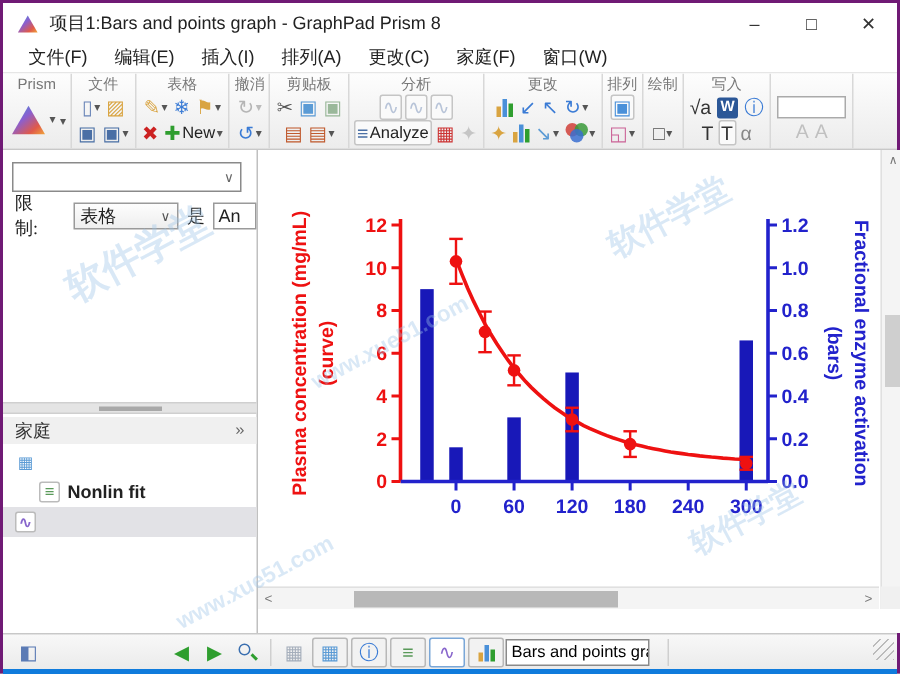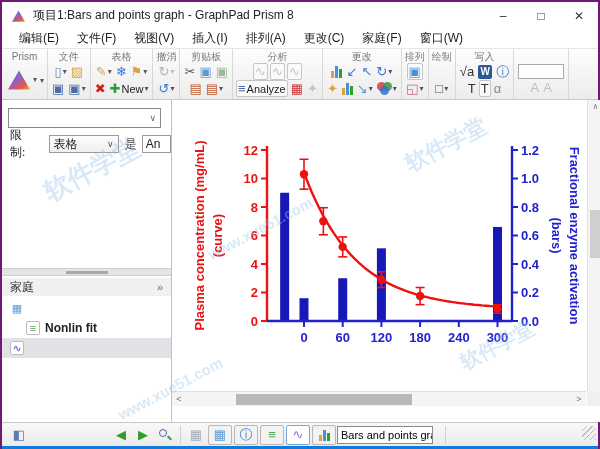--- a/index.html
+++ b/index.html
@@ -129,23 +129,22 @@
     </svg>
     <span class="title">项目1:Bars and points graph - GraphPad Prism 8</span>
     <span class="winbtns" id="winbtns">
         <span class="winbtn">–</span>
         <span class="winbtn">□</span>
         <span class="winbtn">✕</span>
       </span>
   </div>
 
   <div class="menubar" id="menubar">
+      <span class="menuitem">文件(F)</span>
       <span class="menuitem">编辑(E)</span>
-      <span class="menuitem">文件(F)</span>
-      <span class="menuitem">视图(V)</span>
       <span class="menuitem">插入(I)</span>
       <span class="menuitem">排列(A)</span>
       <span class="menuitem">更改(C)</span>
       <span class="menuitem">家庭(F)</span>
       <span class="menuitem">窗口(W)</span>
     </div>
 
   <div class="toolbar" id="toolbar">
       <div class="tgroup">
         <div class="tglabel">Prism</div>

